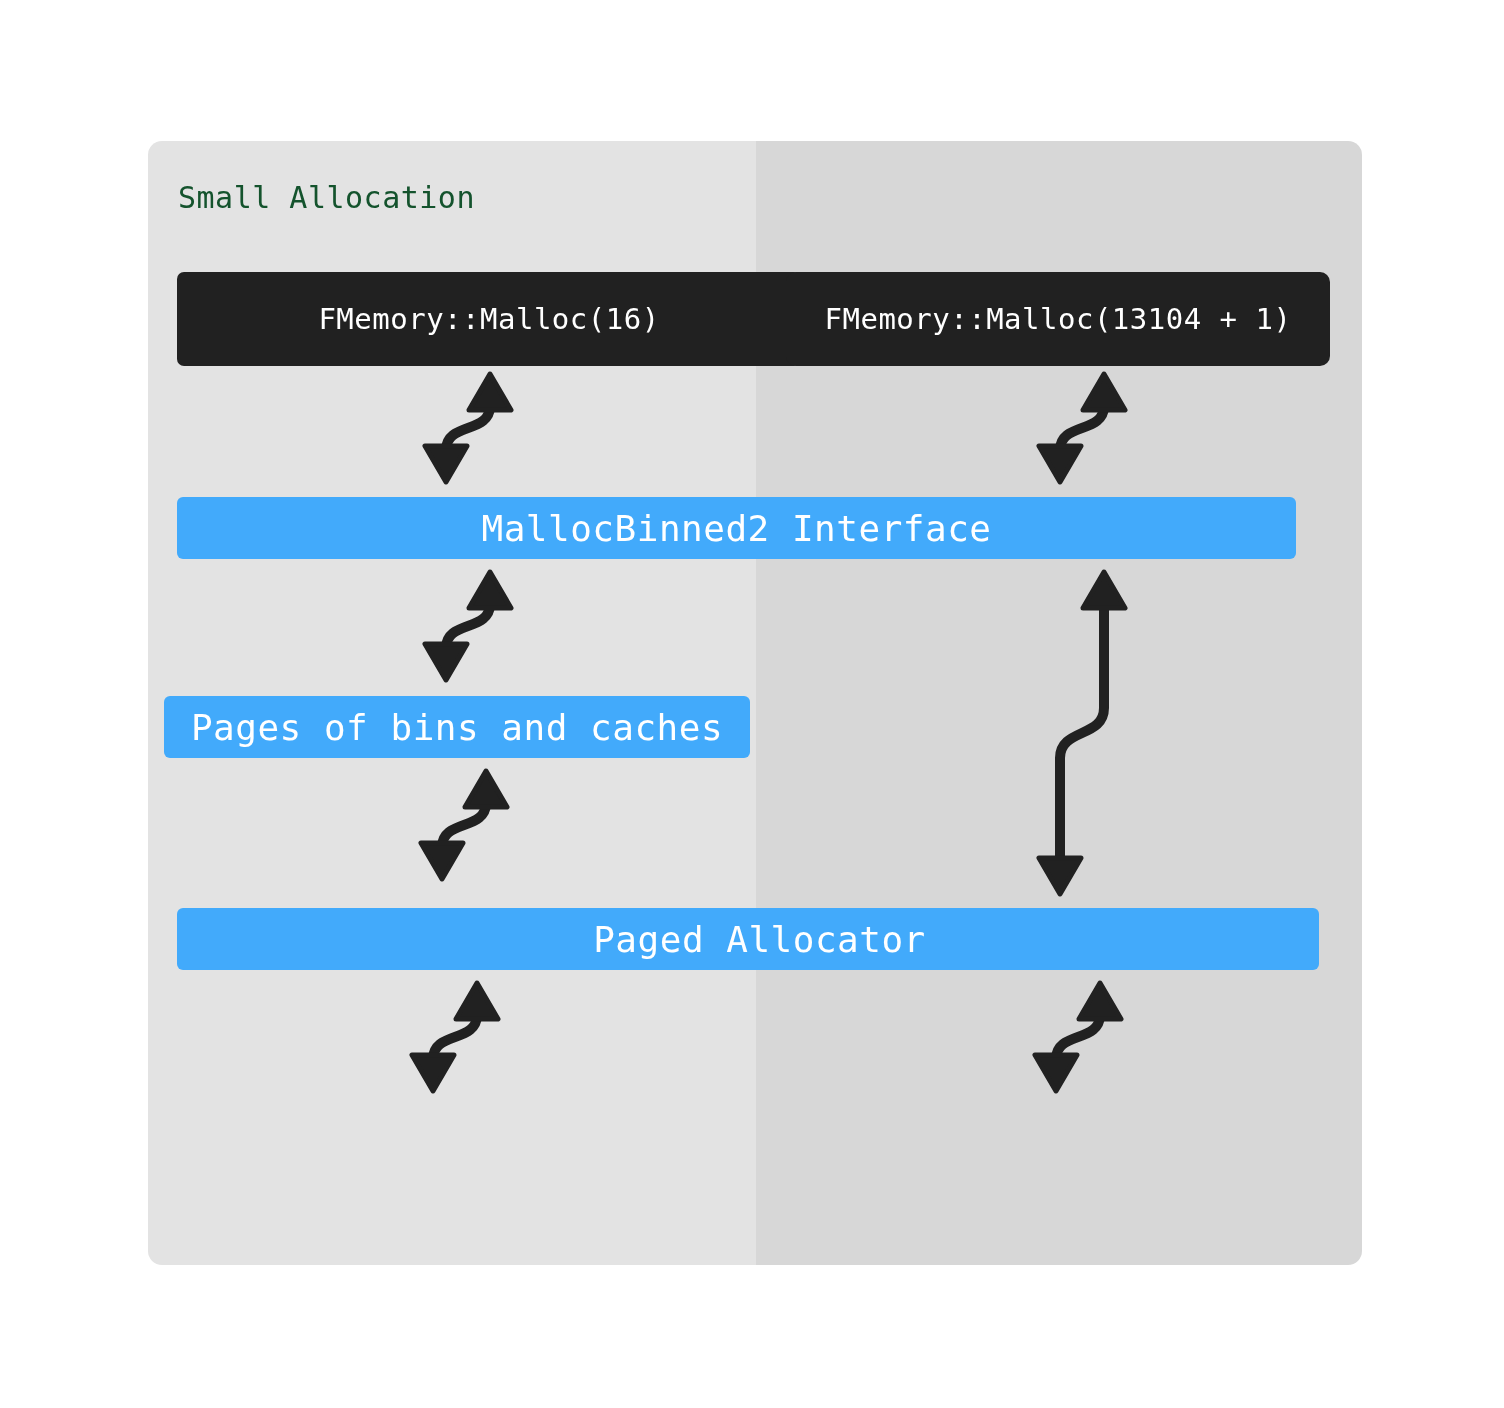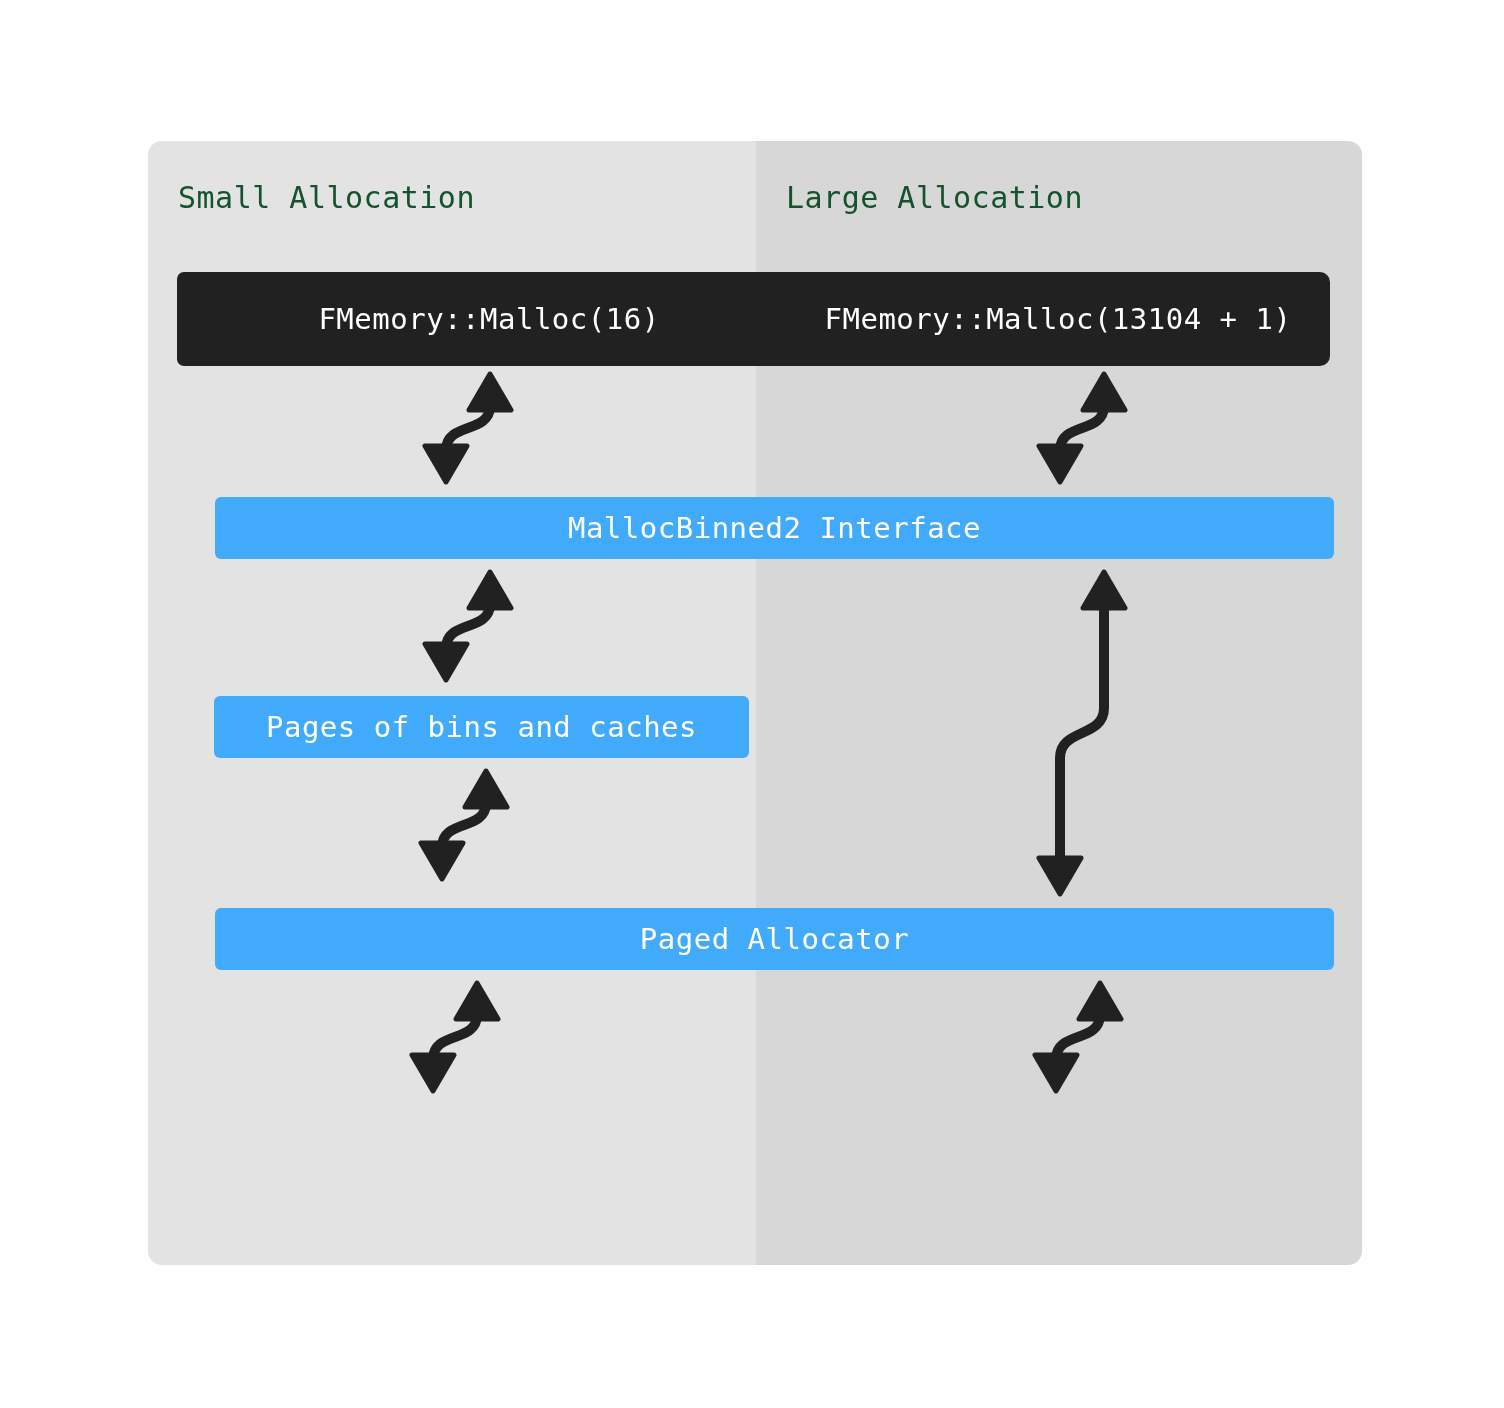--- a/index.html
+++ b/index.html
@@ -76,31 +76,30 @@
     left: 786px; top: 272px;
     width: 544px; height: 94px; border-radius: 10px;
   }
 
   
   .bar {
     position: absolute;
     background: #42aafb;
     border-radius: 6px;
     color: #ffffff;
-    font-size: 29px;
+    font-size: 36px;
     display: flex;
     align-items: center;
     justify-content: center;
     letter-spacing: 0.5px;
     white-space: nowrap;
-    margin-left: 38px;
   }
   .bar-binned2  { left: 177px; top: 497px;  width: 1119px; height: 62px; }
-  .bar-pages    { left: 176px; top: 696px;  width: 535px;  height: 62px; }
-  .bar-paged    { left: 177px; top: 908px;  width: 1119px; height: 62px; }
+  .bar-pages    { left: 164px; top: 696px;  width: 586px;  height: 62px; }
+  .bar-paged    { left: 177px; top: 908px;  width: 1119px; height: 62px; padding-left: 23px; }
   .bar-os       { left: 177px; top: 1120px; width: 1119px; height: 62px; }
 
   
   .arrow {
     position: absolute;
     pointer-events: none;
   }
   .arrow svg { display: block; width: 100%; height: 100%; overflow: visible; }
 
   .arrow-s-1 { left: 418px;  top: 372px; width: 100px; height: 112px; }
@@ -115,21 +114,20 @@
 </style>
 </head>
 <body>
 
 <div id="canvas">
 
   <div class="panel panel-left"></div>
   <div class="panel panel-right"></div>
 
   <div class="col-title col-title-left">Small Allocation</div>
-  <div class="col-title col-title-right">Large Allocation</div>
 
   <div class="callbox callbox-left">FMemory::Malloc(16)</div>
   <div class="callbox callbox-right">FMemory::Malloc(13104 + 1)</div>
 
   <div class="bar bar-binned2">MallocBinned2 Interface</div>
   <div class="bar bar-pages">Pages of bins and caches</div>
   <div class="bar bar-paged">Paged Allocator</div>
 
   <div class="arrow arrow-s-1">
     <svg viewBox="0 0 100 112" xmlns="http://www.w3.org/2000/svg">

